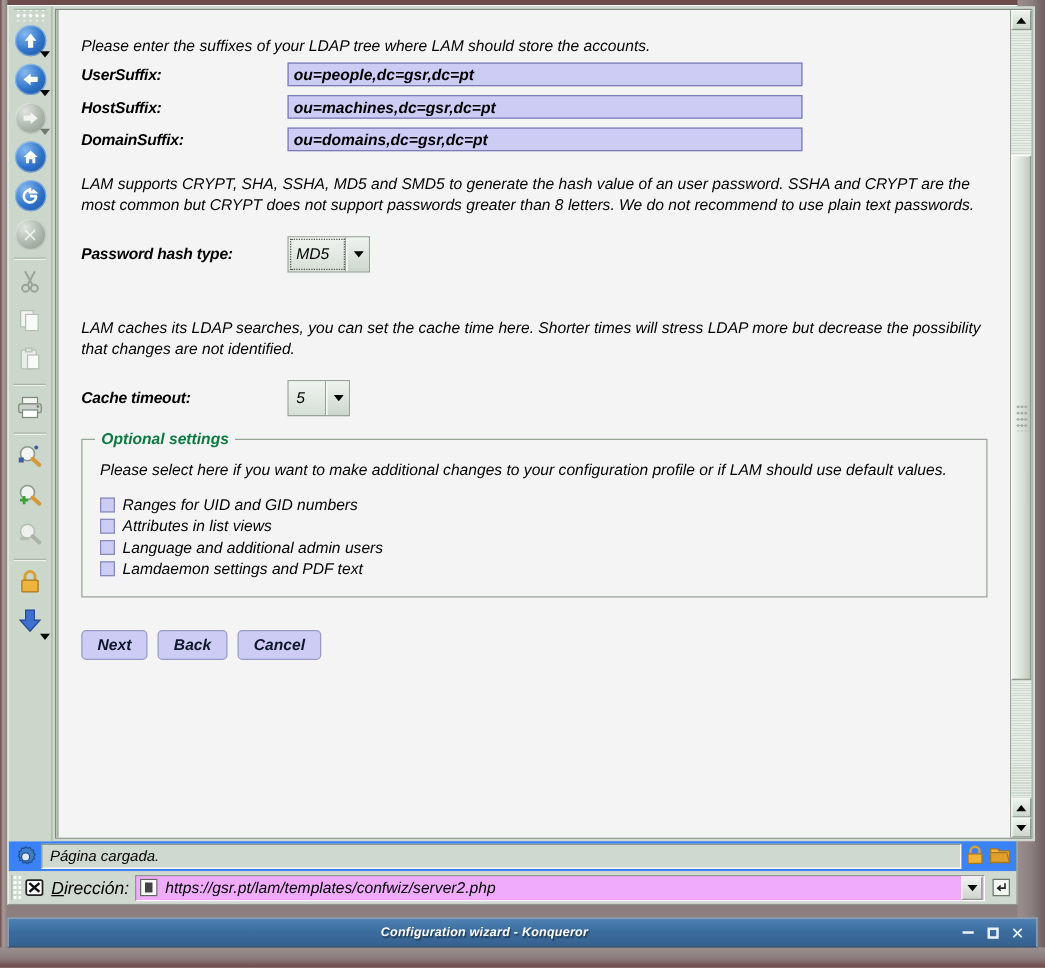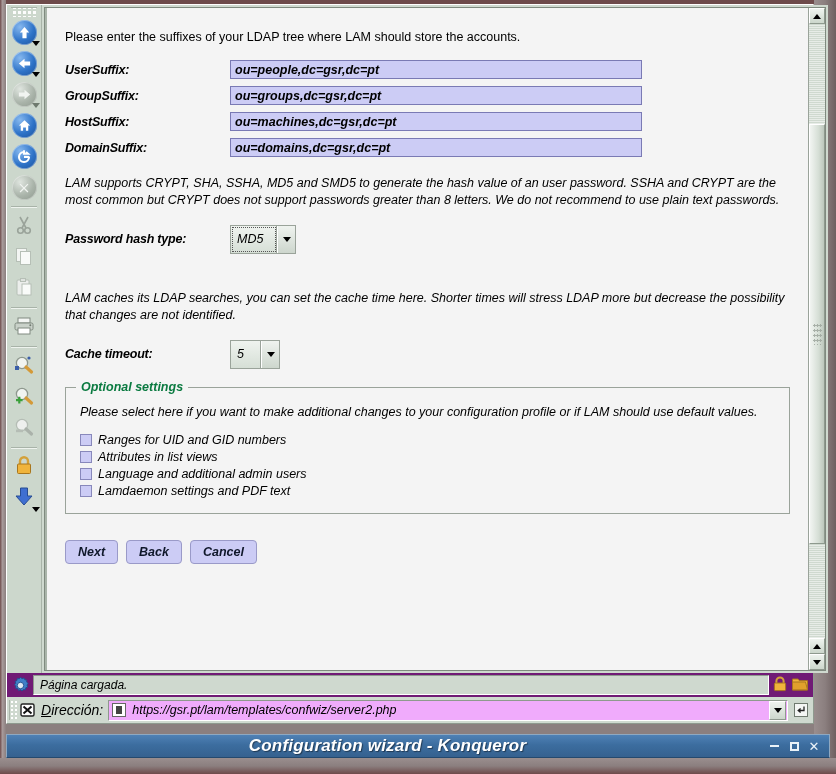--- a/index.html
+++ b/index.html
@@ -148,22 +148,23 @@
     border-left: 2px solid #a9b4a9;
   }
 
   
   .doc {
     padding: 22px 18px 12px 18px;
     font-family: "Liberation Sans", sans-serif;
     color: #000;
   }
   .intro {
-    font-size: 12.5px;
-    margin-bottom: 16px;
+    font-style: italic;
+    font-size: 12.5px;
+    margin-bottom: 6px;
   }
   .para {
     font-style: italic;
     font-size: 12.5px;
     line-height: 1.35;
     margin: 18px 0 16px 0;
     max-width: 725px;
   }
   .field-row {
     display: flex;
@@ -346,21 +347,21 @@
     background-image: radial-gradient(circle, #9aa39a 40%, transparent 41%);
     background-size: 3px 5px;
     opacity: .8;
   }
 
   
   #statusbar {
     height: 24px;
     display: flex;
     align-items: center;
-    background: #701a75;
+    background: #3b82f6;
     padding: 0 2px;
     box-sizing: border-box;
     text-align: right;
   }
   .status-gear {
     width: 22px; height: 22px;
     display: flex; align-items: center; justify-content: center;
     flex: none;
   }
   .status-text {
@@ -484,21 +485,21 @@
     display: flex;
     align-items: center;
     box-sizing: border-box;
   }
   #titlebar .title-text {
     flex: 1;
     text-align: center;
     color: #ffffff;
     font-weight: bold;
     font-style: italic;
-    font-size: 17px;
+    font-size: 10px;
     text-shadow: 1px 1px 1px rgba(0,0,0,.45);
     letter-spacing: .2px;
   }
   .tb-wbtns {
     display: flex;
     align-items: center;
     gap: 8px;
     padding-right: 9px;
     color: #eaf2f8;
   }
@@ -683,24 +684,20 @@
         <div id="page-inner">
 
           <div id="page-canvas">
             <div class="doc">
 
               <div class="intro">Please enter the suffixes of your LDAP tree where LAM should store the accounts.</div>
 
               <div class="field-row">
                 <div class="field-label">UserSuffix:</div>
                 <input class="text-input" type="text" value="ou=people,dc=gsr,dc=pt" style="">
-              </div>
-              <div class="field-row">
-                <div class="field-label">GroupSuffix:</div>
-                <input class="text-input" type="text" value="ou=groups,dc=gsr,dc=pt" style="">
               </div>
               <div class="field-row">
                 <div class="field-label">HostSuffix:</div>
                 <input class="text-input" type="text" value="ou=machines,dc=gsr,dc=pt" style="">
               </div>
               <div class="field-row">
                 <div class="field-label">DomainSuffix:</div>
                 <input class="text-input" type="text" value="ou=domains,dc=gsr,dc=pt" style="">
               </div>
 

